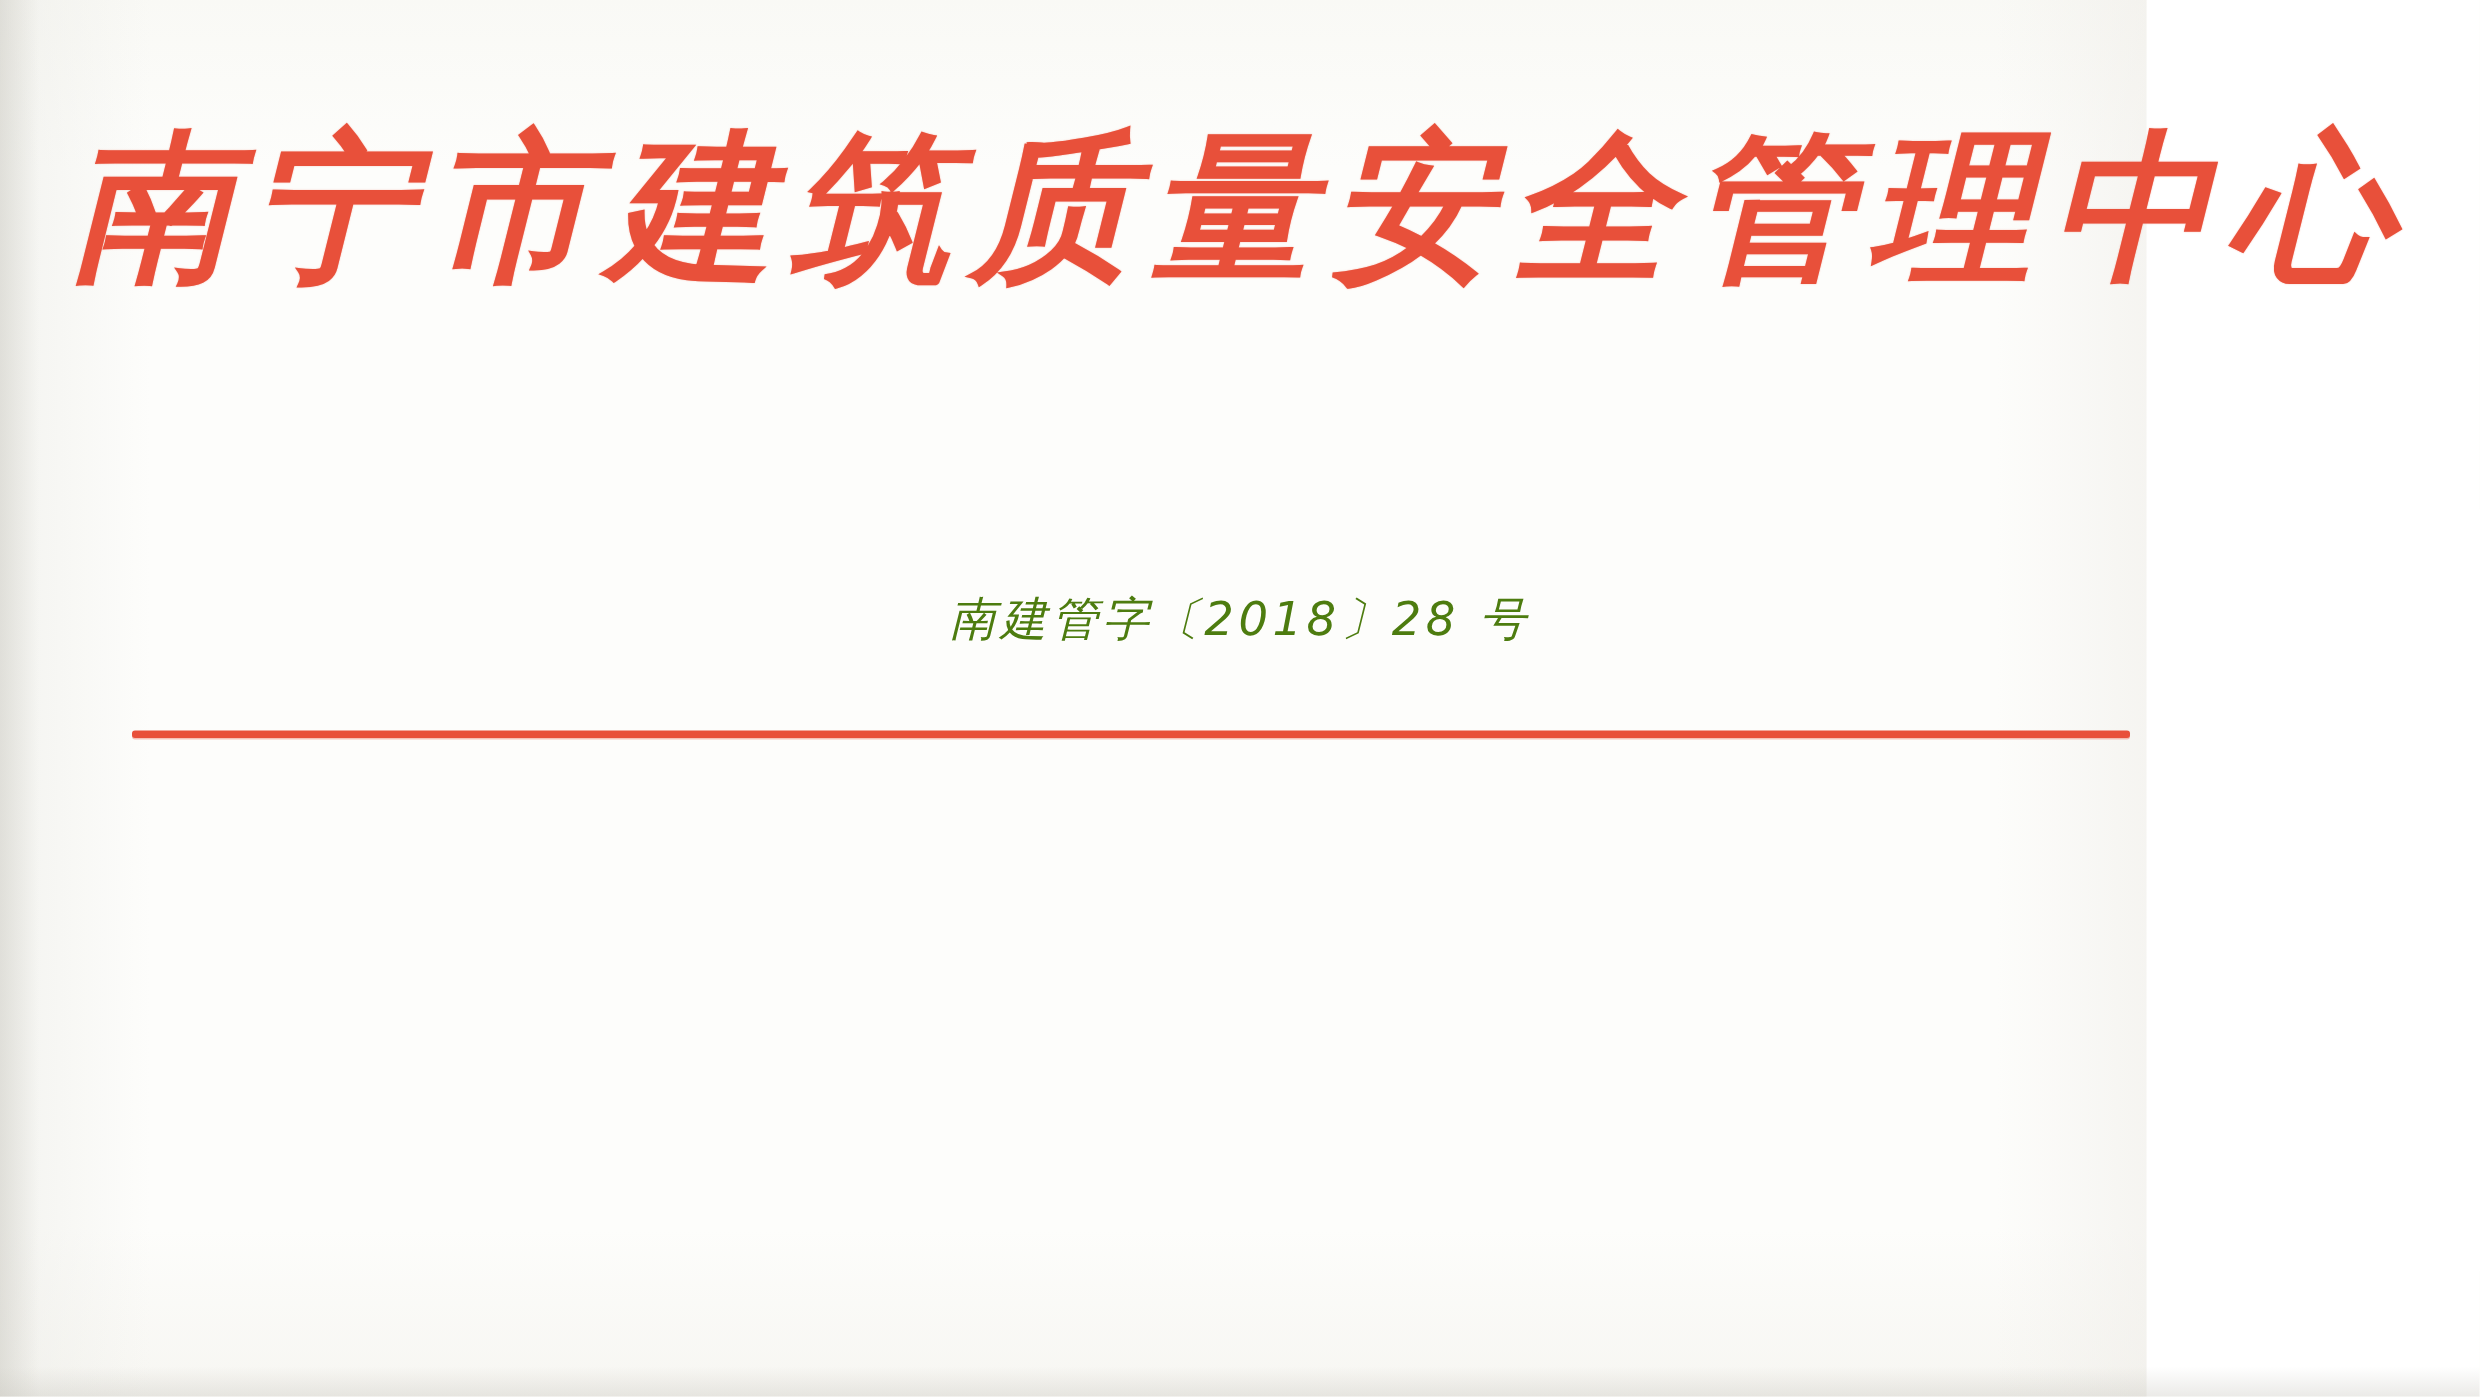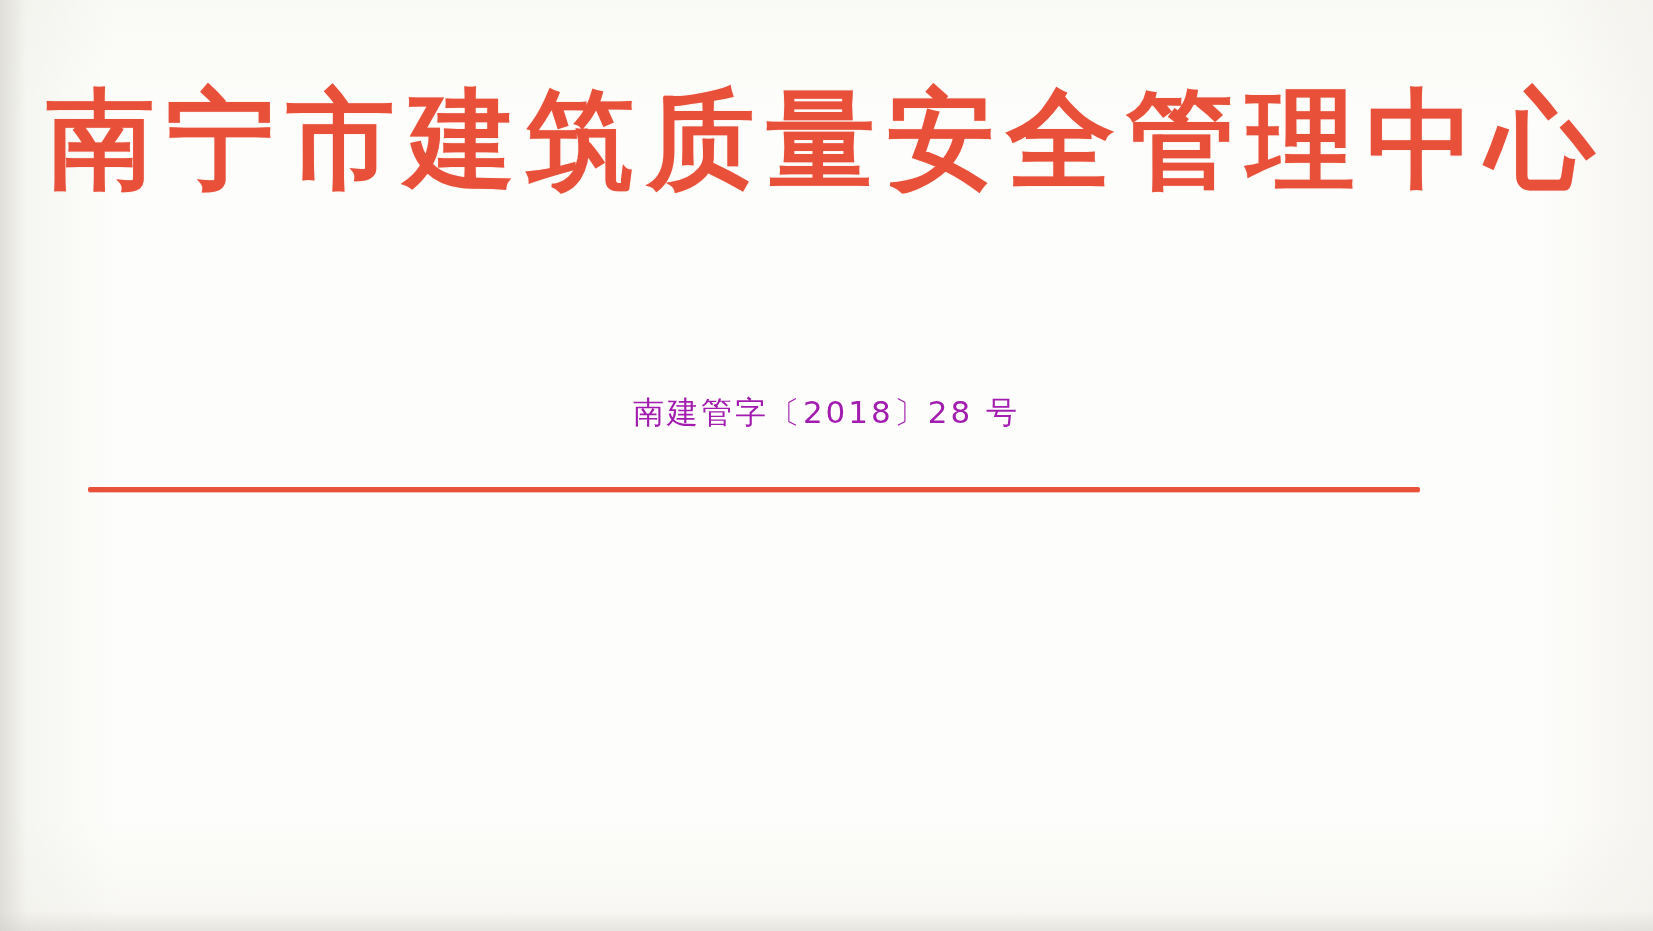--- a/index.html
+++ b/index.html
@@ -8,24 +8,25 @@
   }
   body {
     width: 1653px;
     height: 931px;
     background: #ffffff;
     font-family: "Liberation Serif", serif;
     overflow: hidden;
   }
   .page {
     position: relative;
-    width: 1653px;
+    width: 1431px;
     height: 931px;
     background: #fdfdfb;
     box-sizing: border-box;
+    font-style: italic;
   }
   
   .paper-tint {
     position: absolute;
     inset: 0;
     background:
       linear-gradient(90deg, rgba(235,235,230,0.55) 0%, rgba(255,255,255,0) 7%, rgba(255,255,255,0) 93%, rgba(238,236,231,0.5) 100%),
       linear-gradient(180deg, rgba(248,248,244,0.8) 0%, rgba(255,255,255,0) 12%, rgba(255,255,255,0) 88%, rgba(244,243,238,0.7) 100%);
     pointer-events: none;
   }
@@ -43,21 +44,21 @@
     line-height: 1.25;
     text-shadow: 0 0 1px rgba(232,80,58,0.45);
     white-space: nowrap;
   }
   .doc-number {
     position: absolute;
     top: 392px;
     left: 0;
     width: 1653px;
     text-align: center;
-    color: #a21caf;
+    color: #4d7c0f;
     font-family: "DejaVu Sans", "Liberation Sans", sans-serif;
     font-size: 31px;
     letter-spacing: 3px;
     white-space: nowrap;
   }
   .red-rule {
     position: absolute;
     top: 487px;
     left: 88px;
     width: 1332px;

